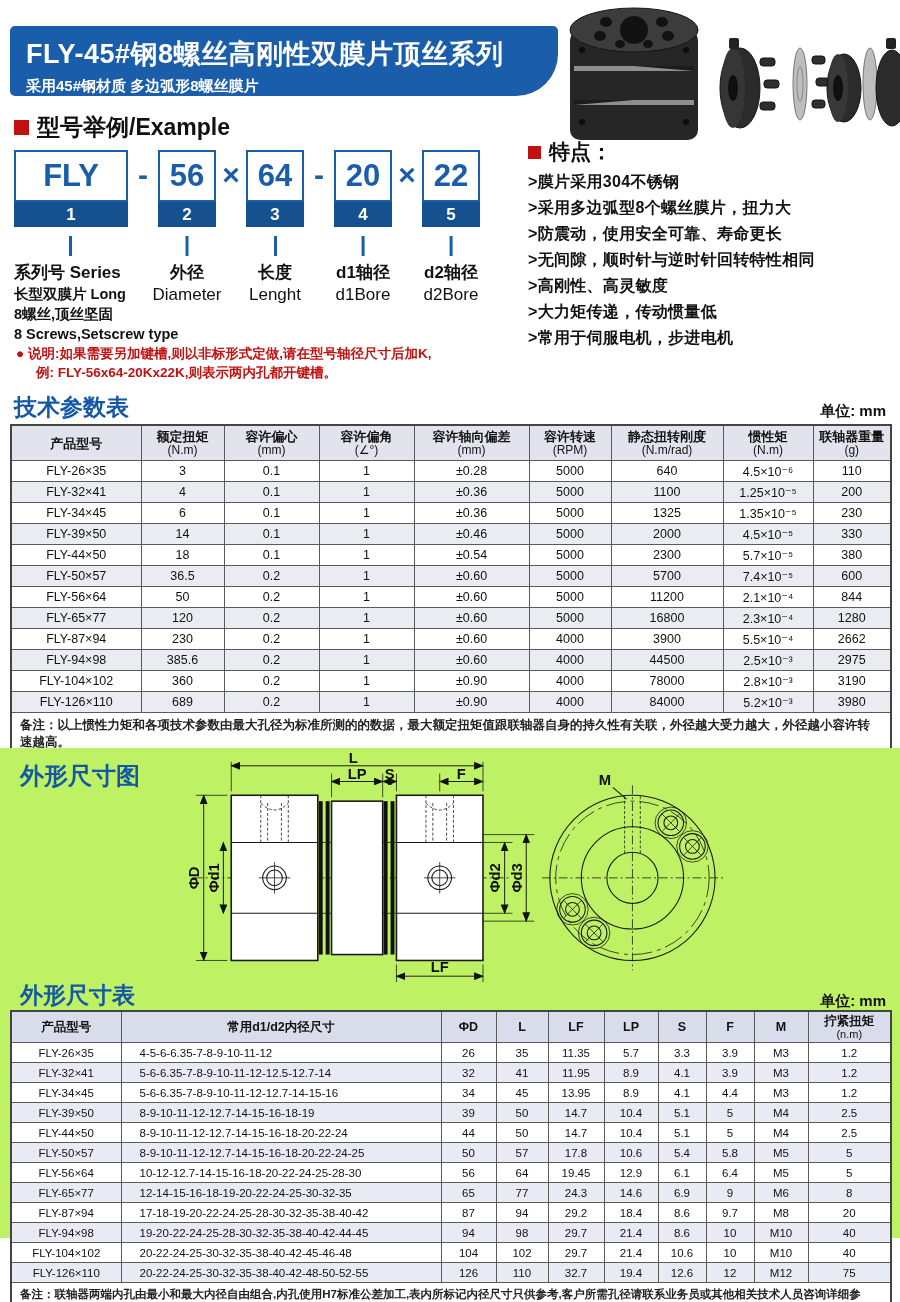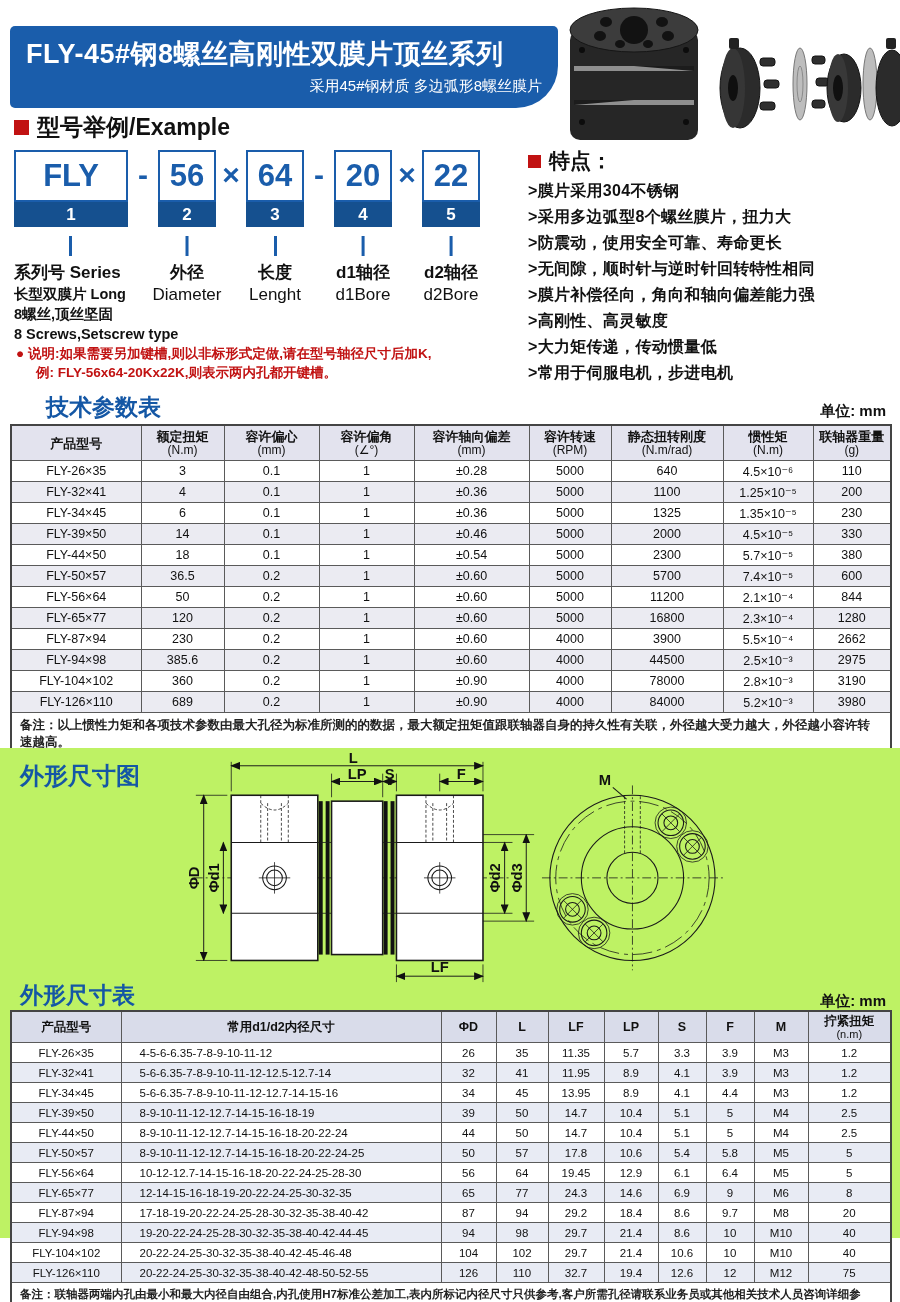--- a/index.html
+++ b/index.html
@@ -2,26 +2,26 @@
 <html><head>
 <meta charset="utf-8">
 <style>
   html,body{margin:0;padding:0;}
   body{
     width:900px;height:1302px;position:relative;background:#ffffff;
     font-family:"Liberation Sans","DejaVu Sans",sans-serif;color:#111;overflow:hidden;
   }
   
   .banner{
-    position:absolute;left:10px;top:26px;width:548px;height:82px;
+    position:absolute;left:10px;top:26px;width:548px;height:70px;
     background:#1a5dab;color:#fff;border-radius:5px 5px 42px 5px;
     padding:8px 16px;box-sizing:border-box;
   }
   .banner .t1{font-size:27px;font-weight:bold;margin:2px 0 5px;letter-spacing:.5px;}
-  .banner .t2{font-size:15px;font-weight:normal;text-align:right;}
+  .banner .t2{font-size:15px;font-weight:bold;}
   
   .photos{position:absolute;left:552px;top:0;width:348px;height:150px;}
   
   .h-red{display:inline-block;width:15px;height:15px;background:#c11212;margin-right:8px;}
   .ex-head{position:absolute;top:112px;left:14px;font-size:23px;font-weight:bold;}
   
   .model-row{position:absolute;top:150px;left:14px;display:flex;align-items:flex-start;}
   .seg{position:relative;display:flex;flex-direction:column;align-items:center;width:58px;}
   .seg.wide{width:114px;}
   .seg .val{
@@ -38,27 +38,27 @@
   .seg.wide .below{left:0;transform:none;align-items:flex-start;}
   .tick{width:3px;height:20px;background:#1a5dab;margin:4px 0 6px;}
   .seg.wide .tick{margin-left:55px;}
   .lab-cn{font-size:17px;font-weight:bold;line-height:22px;}
   .lab-en{font-size:17px;line-height:22px;}
   .lab-x{font-size:14.5px;font-weight:bold;line-height:20px;}
   
   .red-note{position:absolute;top:344px;left:16px;color:#c11212;font-size:13.5px;font-weight:bold;line-height:19px;}
   .red-note .l2{margin-left:20px;}
   
-  .features{position:absolute;left:528px;top:138px;width:370px;margin-top:9px;}
+  .features{position:absolute;left:528px;top:138px;width:370px;}
   .features .fh{font-size:21px;font-weight:bold;margin-bottom:3px;}
   .features ul{list-style:none;margin:0;padding:0;}
   .features li{font-size:16px;font-weight:bold;line-height:26px;letter-spacing:.3px;}
   
   .sec-title{font-size:23px;font-weight:bold;color:#1457a5;}
-  .tech-title{position:absolute;top:392px;left:14px;margin-left:32px;}
+  .tech-title{position:absolute;top:392px;left:14px;}
   .unit{position:absolute;font-size:15px;font-weight:bold;color:#111;}
   .unit1{top:402px;right:14px;}
   
   table.datatable{border-collapse:collapse;table-layout:fixed;background:#fff;border:2px solid #444;}
   table.datatable th,table.datatable td{border:1px solid #5a5a5a;text-align:center;overflow:hidden;}
   table.tech{position:absolute;top:424px;left:10px;width:880px;}
   table.tech th{background:#e3e3ee;padding:3px 0;}
   table.tech .h1{font-size:13px;font-weight:bold;line-height:15px;}
   table.tech .h2{font-size:12px;font-weight:normal;line-height:13px;}
   table.tech td{font-size:12.5px;height:20px;padding:0 2px;}
@@ -205,21 +205,20 @@
 
 <div class="features">
   <div class="fh">
     <span class="h-red" style="width:13px;height:13px;"></span><span>特点：</span>
   </div>
   <ul>
       <li>&gt;膜片采用304不锈钢</li>
       <li>&gt;采用多边弧型8个螺丝膜片，扭力大</li>
       <li>&gt;防震动，使用安全可靠、寿命更长</li>
       <li>&gt;无间隙，顺时针与逆时针回转特性相同</li>
-      <li>&gt;膜片补偿径向，角向和轴向偏差能力强</li>
       <li>&gt;高刚性、高灵敏度</li>
       <li>&gt;大力矩传递，传动惯量低</li>
       <li>&gt;常用于伺服电机，步进电机</li>
     </ul>
 </div>
 
 <div class="sec-title tech-title">技术参数表</div>
 <div class="unit unit1">单位: mm</div>
 <table class="datatable tech">
     <colgroup>

